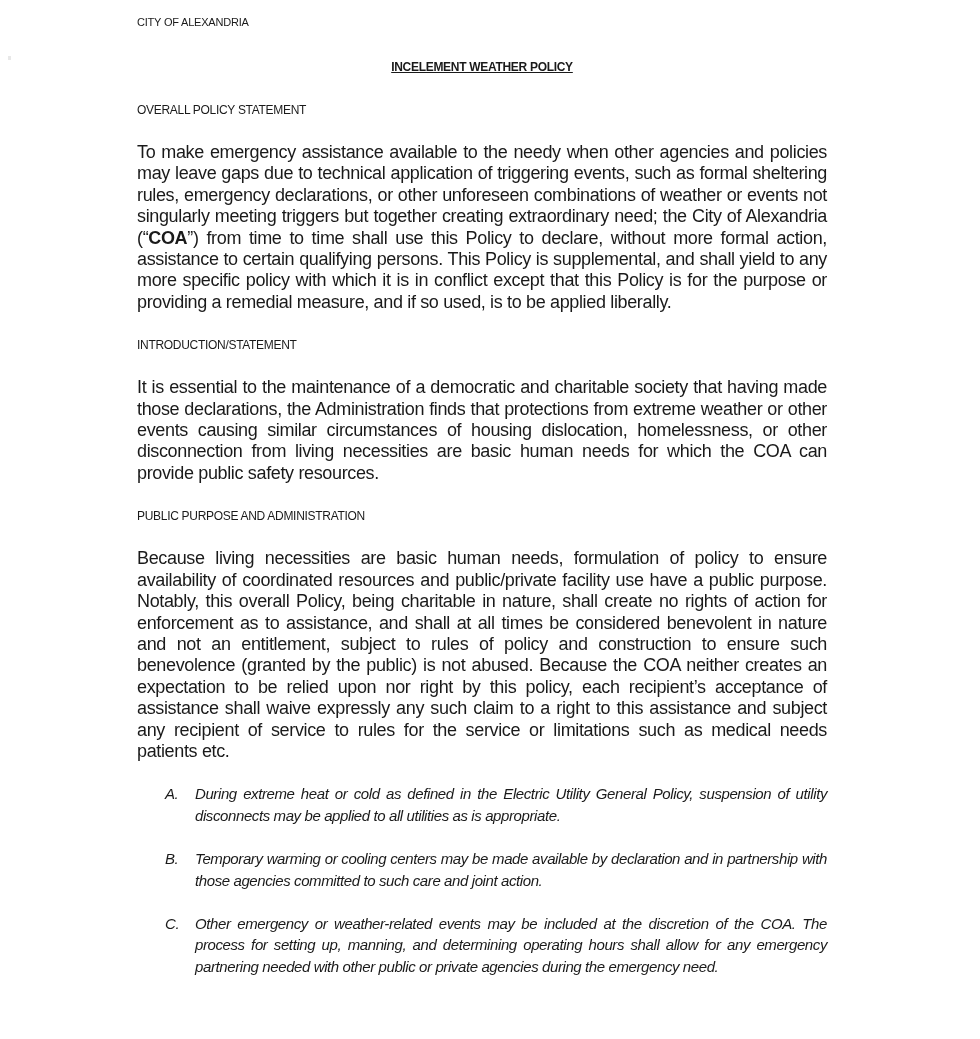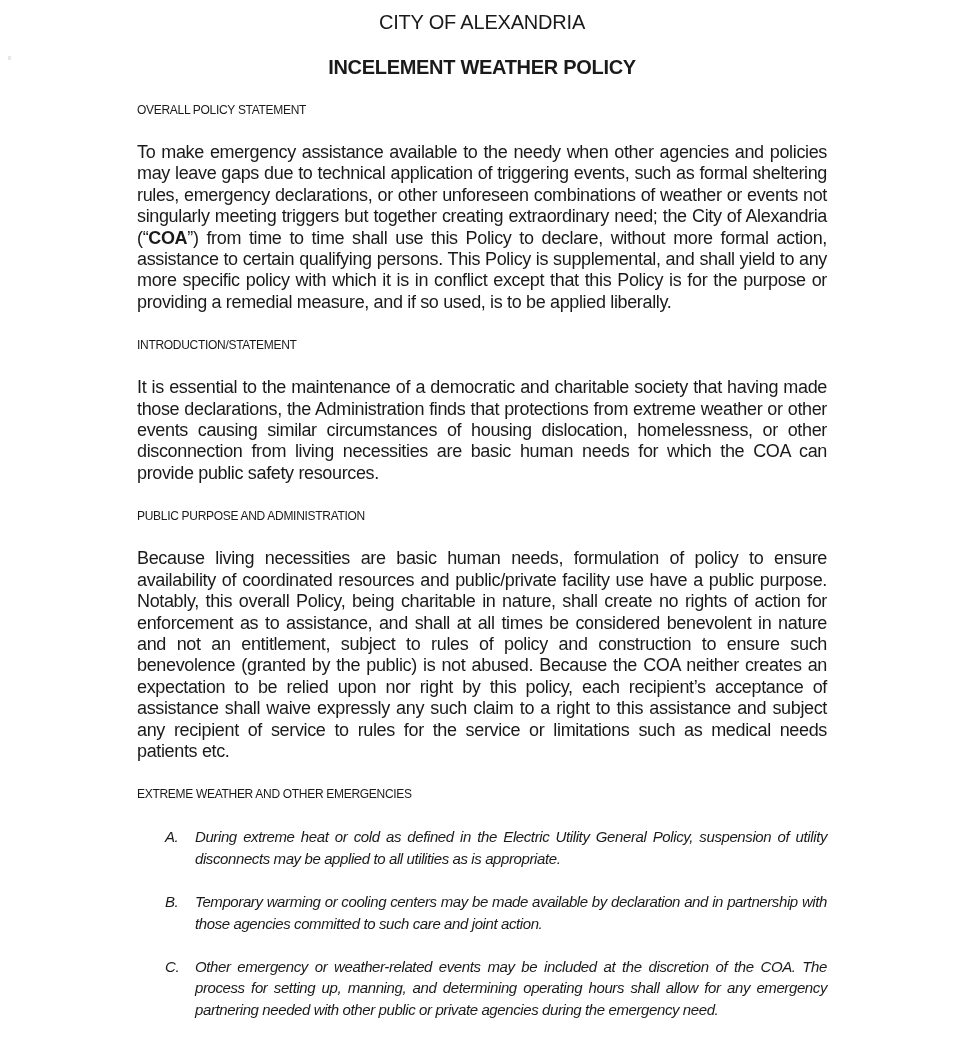--- a/index.html
+++ b/index.html
@@ -15,29 +15,29 @@
     font-family: "Liberation Sans", "DejaVu Sans", sans-serif;
     color: #1a1a1a;
   }
   .page {
     position: absolute;
     left: 137px;
     top: 10px;
     width: 690px;
   }
   .header-line {
-    text-align: center;
-    font-size: 20px;
+    font-size: 11px;
     line-height: 24px;
     letter-spacing: -0.2px;
   }
   .doc-title {
     text-align: center;
-    font-size: 20px;
+    font-size: 12px;
     font-weight: bold;
+    text-decoration: underline;
     margin-top: 22px;
     line-height: 22px;
     letter-spacing: -0.3px;
   }
   .section-heading {
     font-size: 12px;
     line-height: 21px;
     letter-spacing: -0.3px;
     margin-top: 22px;
   }
@@ -94,21 +94,20 @@
 
   <div class="section-heading">OVERALL POLICY STATEMENT</div>
   <div class="paragraph"><span>To make emergency assistance available to the needy when other agencies and policies may leave gaps due to technical application of triggering events, such as formal sheltering rules, emergency declarations, or other unforeseen combinations of weather or events not singularly meeting triggers but together creating extraordinary need; the City of Alexandria (“</span><b>COA</b><span>”) from time to time shall use this Policy to declare, without more formal action, assistance to certain qualifying persons. This Policy is supplemental, and shall yield to any more specific policy with which it is in conflict except that this Policy is for the purpose or providing a remedial measure, and if so used, is to be applied liberally.</span></div>
 
   <div class="section-heading">INTRODUCTION/STATEMENT</div>
   <div class="paragraph">It is essential to the maintenance of a democratic and charitable society that having made those declarations, the Administration finds that protections from extreme weather or other events causing similar circumstances of housing dislocation, homelessness, or other disconnection from living necessities are basic human needs for which the COA can provide public safety resources.</div>
 
   <div class="section-heading">PUBLIC PURPOSE AND ADMINISTRATION</div>
   <div class="paragraph">Because living necessities are basic human needs, formulation of policy to ensure availability of coordinated resources and public/private facility use have a public purpose.  Notably, this overall Policy, being charitable in nature, shall create no rights of action for enforcement as to assistance, and shall at all times be considered benevolent in nature and not an entitlement, subject to rules of policy and construction to ensure such benevolence (granted by the public) is not abused. Because the COA neither creates an expectation to be relied upon nor right by this policy, each recipient’s acceptance of assistance shall waive expressly any such claim to a right to this assistance and subject any recipient of service to rules for the service or limitations such as medical needs patients etc.</div>
 
-  <div class="section-heading">EXTREME WEATHER AND OTHER EMERGENCIES</div>
   <ul class="list">
     <li class="list-item">
       <span class="list-marker">A.</span>
       <span class="list-text">During extreme heat or cold as defined in the Electric Utility General Policy, suspension of utility disconnects may be applied to all utilities as is appropriate.</span>
     </li>
     <li class="list-item">
       <span class="list-marker">B.</span>
       <span class="list-text">Temporary warming or cooling centers may be made available by declaration and in partnership with those agencies committed to such care and joint action.</span>
     </li>
     <li class="list-item">

